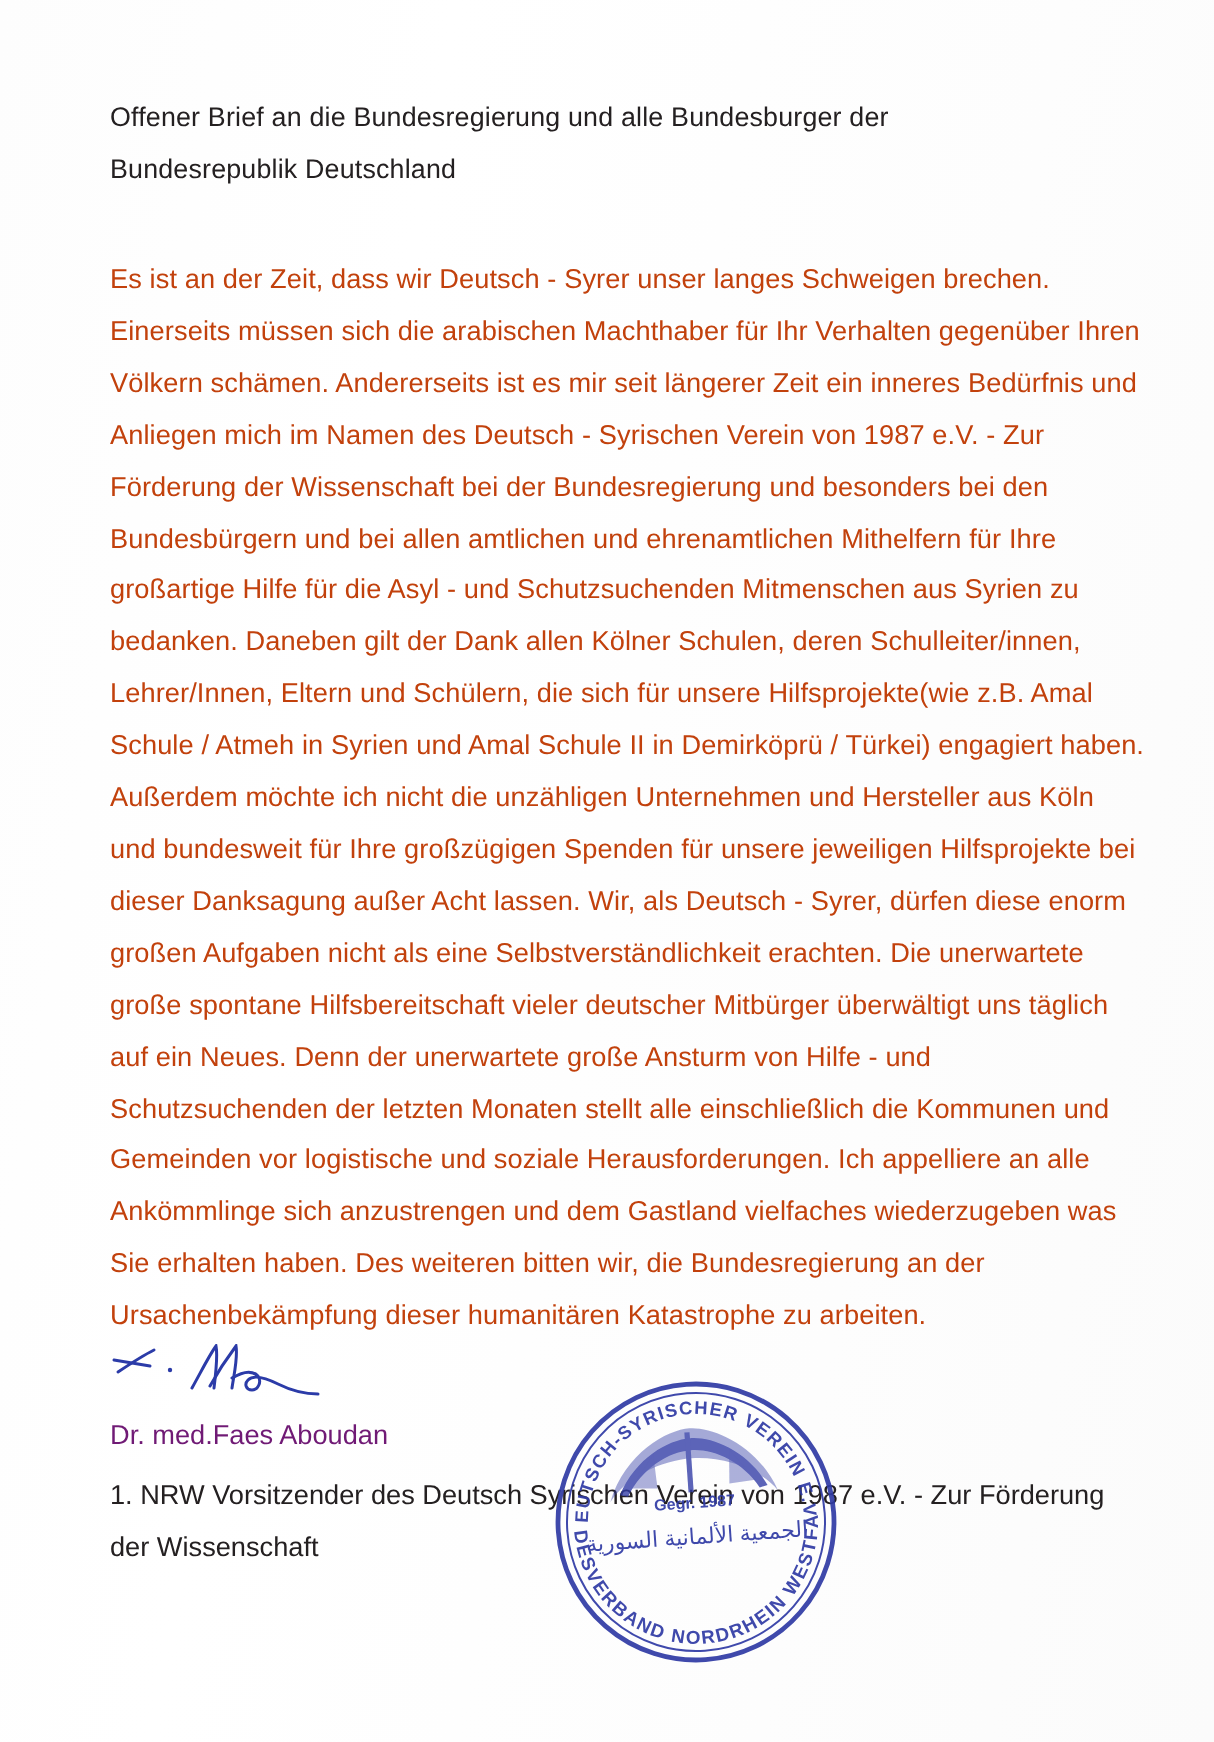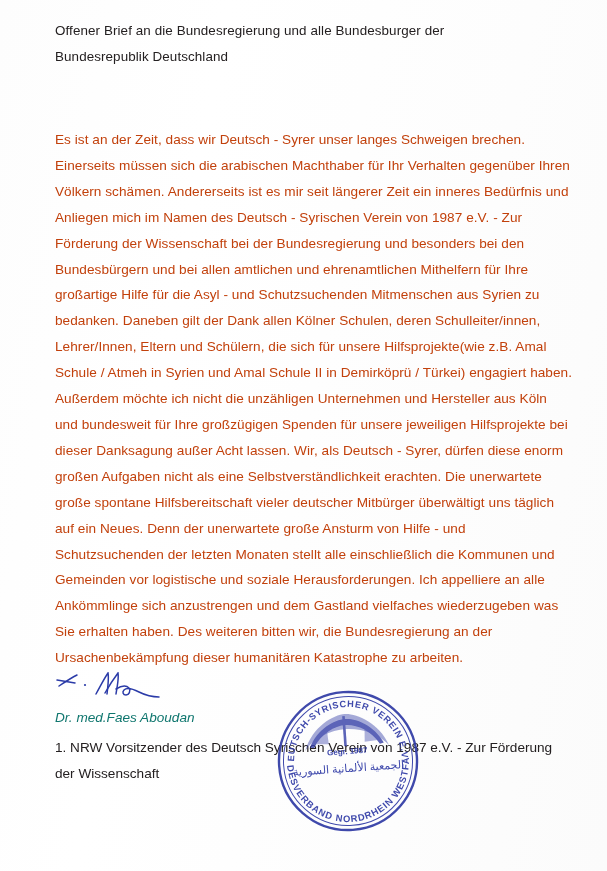--- a/index.html
+++ b/index.html
@@ -22,21 +22,21 @@
   #page::before {
     content: "";
     position: absolute;
     inset: 0;
     background: linear-gradient(100deg, #fdfdfd 0%, #ffffff 30%, #fdfdfd 70%, #fbfbfb 100%);
     pointer-events: none;
   }
   .letter-heading {
     position: absolute;
     left: 55px;
-    top: 18px;
+    top: 46px;
     width: 470px;
     font-size: 13.4px;
     line-height: 26px;
     letter-spacing: 0.1px;
     color: #242021;
   }
   .letter-main {
     position: absolute;
     left: 55px;
     top: 127px;
@@ -57,23 +57,22 @@
     position: relative;
     width: 130px;
     height: 34px;
   }
   .sig-mark svg {
     display: block;
   }
   .signer-name {
     font-size: 13.6px;
     line-height: 22px;
-    color: #0f766e;
+    color: #701a75;
     margin-top: 1px;
-    font-style: italic;
   }
   .role-line {
     position: absolute;
     left: 55px;
     top: 735px;
     width: 510px;
     font-size: 13.6px;
     line-height: 25.8px;
     color: #242021;
   }

